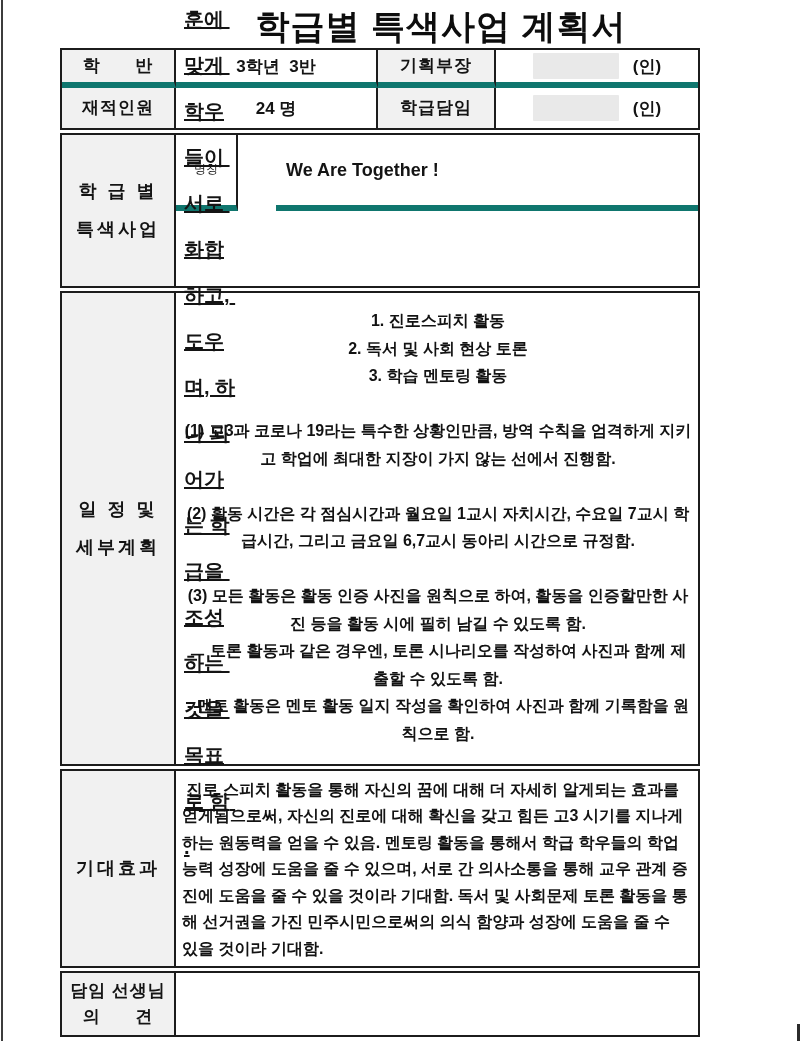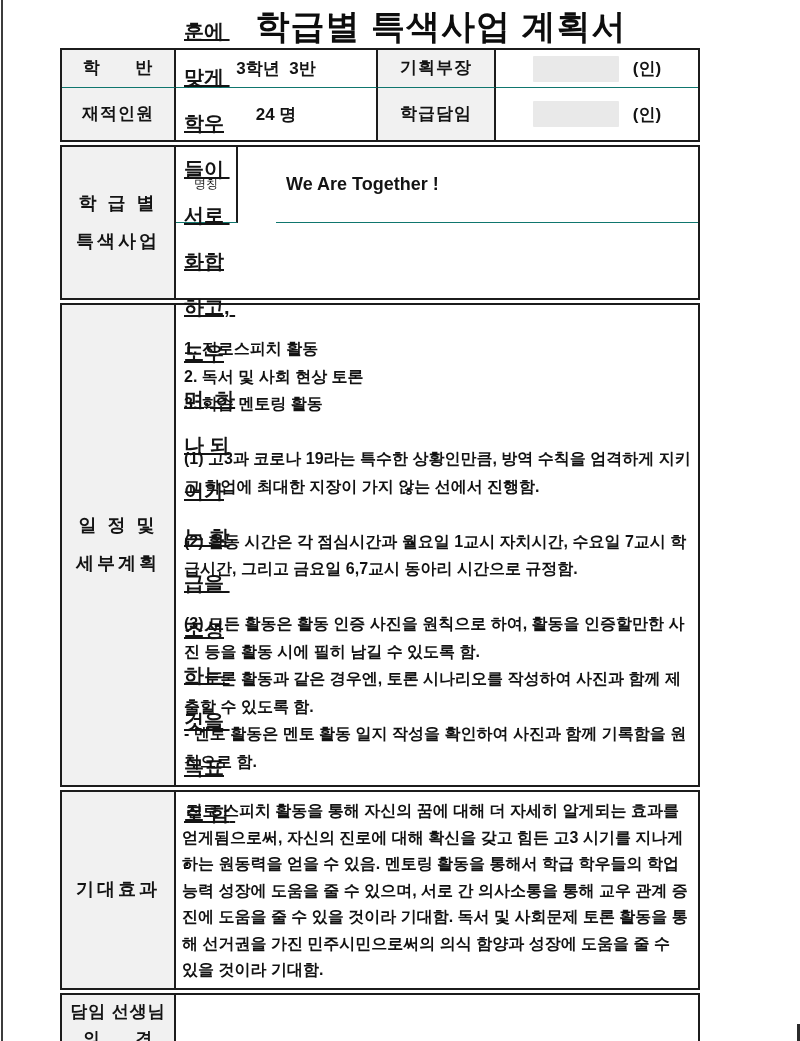--- a/index.html
+++ b/index.html
@@ -38,21 +38,21 @@
     width: 640px;
   }
   .block {
     box-sizing: border-box;
     width: 640px;
     border: 2px solid #1c1c1c;
     margin-bottom: 3px;
     background: #fff;
   }
   .br { border-right: 2px solid #1c1c1c; }
-  .bb { border-bottom: 1px solid #0f766e; }
+  .bb { border-bottom: 6px solid #0f766e; }
   .cell {
     box-sizing: border-box;
     display: flex;
     align-items: center;
     justify-content: center;
     white-space: pre-wrap;
   }
   .lbl {
     background: #f1f1f1;
     font-weight: 700;
@@ -69,21 +69,21 @@
   .val {
     font-weight: 700;
     font-size: 17px;
   }
   
   .info-grid {
     display: grid;
     grid-template-columns: 114px 202px 118px 1fr;
   }
   .info-grid .cell { height: 38px; }
-  .info-grid .row2 { height: 52px; }
+  .info-grid .row2 { height: 40px; }
   .stamp-cell { gap: 14px; }
   .redact-box {
     width: 86px; height: 26px;
     background: #e9e9e9;
     border-radius: 1px;
   }
   .seal { font-weight: 700; font-size: 17px; }
   
   .proj-grid {
     display: grid;
@@ -123,21 +123,22 @@
     flex: 1 1 auto;
     box-sizing: border-box;
     font-weight: 700;
     font-size: 16px;
     white-space: pre-wrap;
     color: #121212;
   }
   .schedule-content {
     min-height: 471px;
     line-height: 1.72;
-    padding: 30px 6px 10px 8px;
+    padding: 14px 6px 10px 8px;
+    text-align: center;
   }
   .effect-content {
     min-height: 158px;
     line-height: 1.655;
     padding: 6px 8px 4px 6px;
   }
   .opinion-content { min-height: 62px; }
 </style>
 </head>
 <body>

